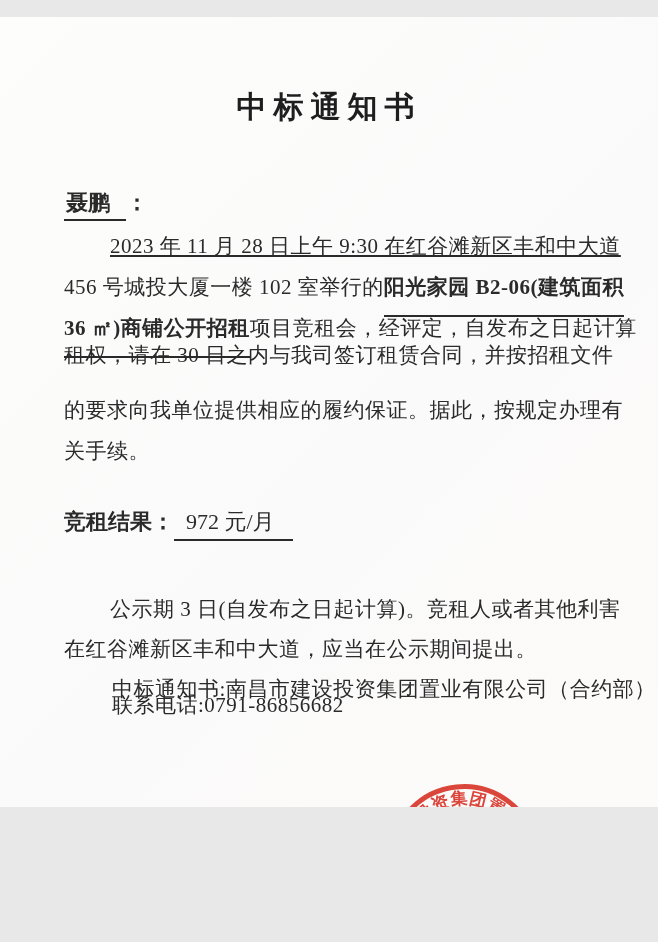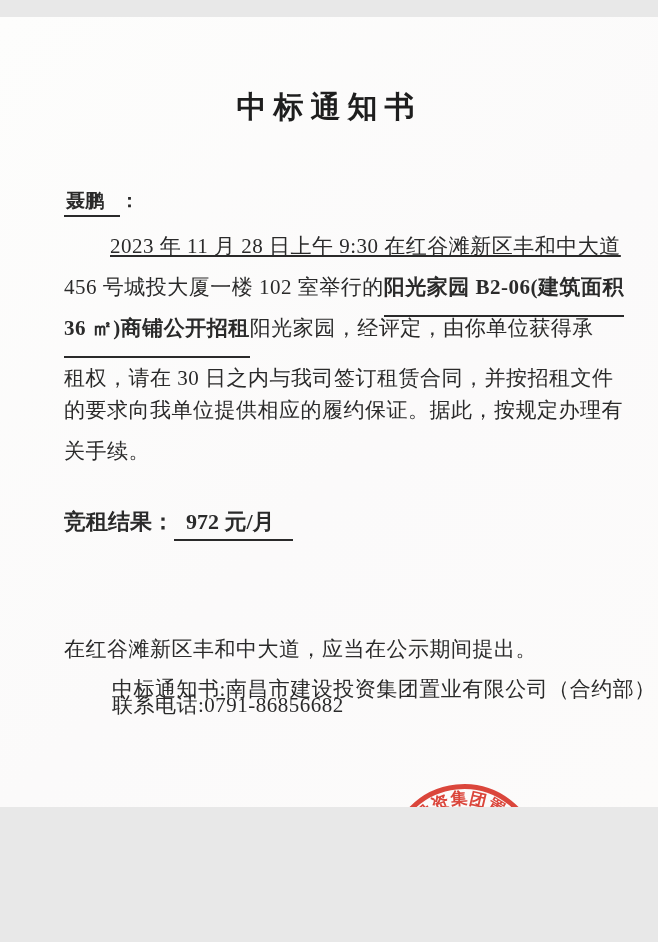--- a/index.html
+++ b/index.html
@@ -13,21 +13,21 @@
     color:#2a2a2a;
   }
   .title{
     position:absolute;top:70px;left:0;width:658px;
     text-align:center;
     font-size:30px;font-weight:bold;letter-spacing:7px;
     color:#1e1e1e;
   }
   .salutation{
     position:absolute;top:171px;left:64px;
-    font-size:19px;font-weight:bold;white-space:nowrap;
+    font-size:22px;font-weight:bold;white-space:nowrap;
   }
   .salutation .name{
     border-bottom:2px solid #2a2a2a;
     padding:0 16px 1px 2px;
     display:inline-block;
   }
   .bodyline{
     position:absolute;left:64px;
     font-size:21px;line-height:30px;white-space:nowrap;
     letter-spacing:0.5px;
@@ -39,21 +39,21 @@
     padding-bottom:16px;
   }
   .result-line{
     position:absolute;top:490px;left:64px;
     font-size:22px;white-space:nowrap;
   }
   .result-line .label{font-weight:bold;}
   .result-line .value{
     border-bottom:2px solid #2a2a2a;
     padding:0 18px 2px 12px;
-    font-weight:bold;
+    font-weight:normal;
     display:inline-block;
   }
   .signer-line{
     position:absolute;top:806px;left:210px;
     font-size:21px;letter-spacing:3px;white-space:nowrap;
   }
   .date-line{
     position:absolute;top:846px;left:372px;
     font-size:21px;letter-spacing:2px;white-space:nowrap;
   }
@@ -76,28 +76,29 @@
 <div class="page">
 
   <div class="title">中标通知书</div>
 
   <div class="salutation"><span class="name">聂鹏</span><span>：</span></div>
 
   <div class="bodyline indent" style="top:214px;text-decoration:underline;">2023 年 11 月 28 日上午 9:30 在红谷滩新区丰和中大道</div>
 
   <div class="bodyline" style="top:255px;"><span>456 号城投大厦一楼 102 室举行的</span><span class="em">阳光家园 B2-06(建筑面积</span></div>
 
-  <div class="bodyline" style="top:296px;"><span class="em">36 ㎡)商铺公开招租</span><span>阳光家园，经评定，由你单位获得承</span></div>
+  <div class="bodyline" style="top:296px;"><span class="em">36 ㎡)商铺公开招租</span><span>项目竞租会，经评定，自发布之日起计算</span></div>
 
-  <div class="bodyline" style="top:346px;">租权，请在 30 日之内与我司签订租赁合同，并按招租文件</div>
+  <div class="bodyline" style="top:323px;">租权，请在 30 日之内与我司签订租赁合同，并按招租文件</div>
   <div class="bodyline" style="top:419px;">关手续。</div>
   <div class="bodyline" style="top:378px;">的要求向我单位提供相应的履约保证。据此，按规定办理有</div>
 
   <div class="result-line"><span class="label">竞租结果：</span><span class="value">972 元/月</span></div>
 
+  <div class="bodyline indent" style="top:577px;">公示期 3 日(自发布之日起计算)。竞租人或者其他利害</div>
   <div class="bodyline" style="top:617px;">在红谷滩新区丰和中大道，应当在公示期间提出。</div>
   <div class="bodyline" style="top:657px;margin-left:48px;">中标通知书:南昌市建设投资集团置业有限公司（合约部）</div>
   <div class="bodyline" style="top:673px;margin-left:48px;">联系电话:0791-86856682</div>
 
   <div class="signer-line">招租人：南昌市建设投资集团置业有限公司</div>
   <div class="date-line">2023 年 11 月 29 日</div>
 
   <svg class="seal" viewBox="0 0 156 156" xmlns="http://www.w3.org/2000/svg">
     <defs>
       <path id="arcTop" d="M 38.4 117.6 A 56 56 0 1 1 117.6 117.6" fill="none"></path>

